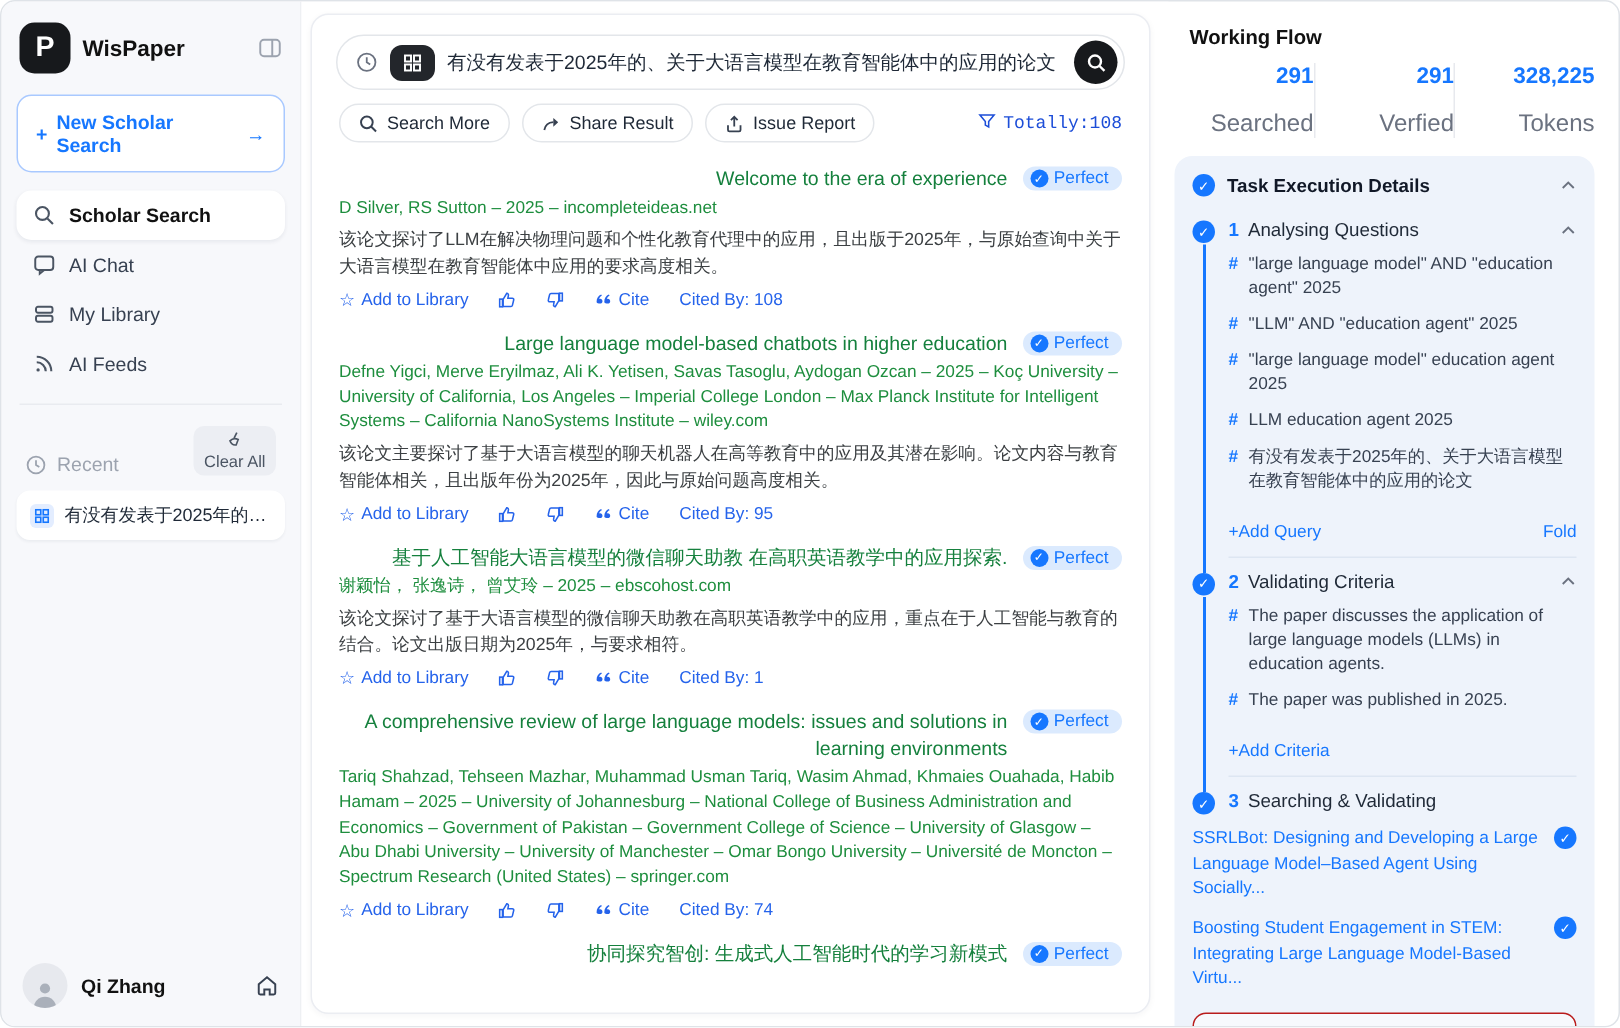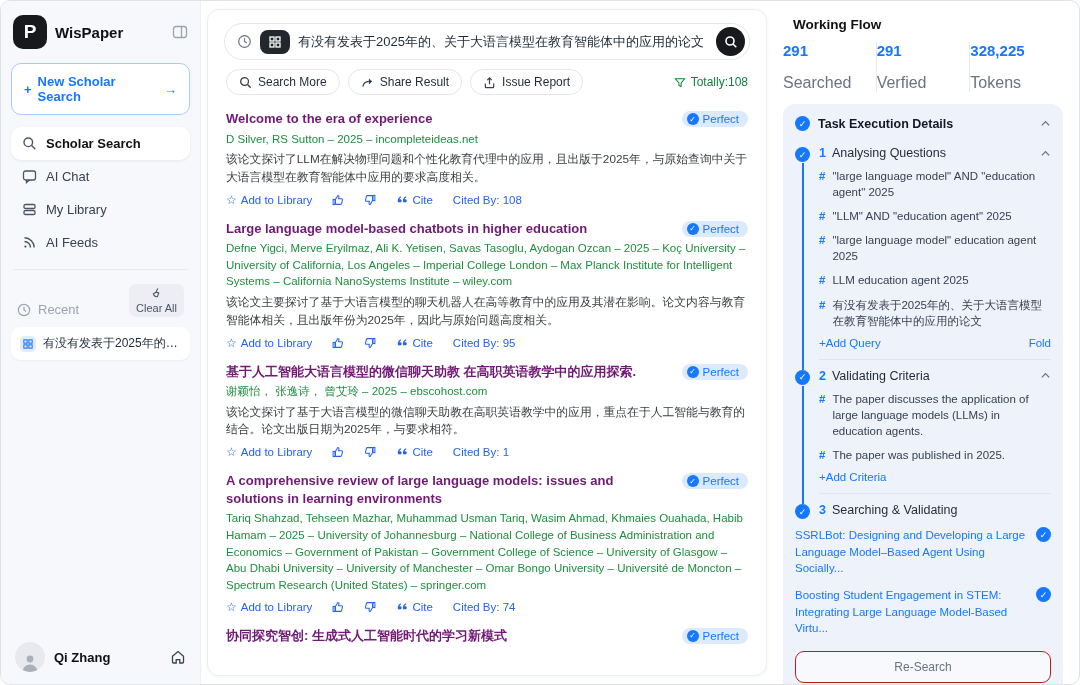--- a/index.html
+++ b/index.html
@@ -35,55 +35,55 @@
   .center { background:#fff; border:1px solid #ebedf2; border-radius:12px; height:100%; padding:13px 16px 0; overflow:hidden; display:flex; flex-direction:column; box-shadow:0 1px 4px rgba(20,30,60,.04); }
   .searchbar { border:1px solid #e3e6ea; border-radius:19px; height:37px; display:flex; align-items:center; padding:0 4px 0 12px; gap:8px; }
   .searchbar .hico { color:#6b7280; display:flex; cursor:pointer; }
   .mode-badge { background:#23262b; border-radius:8px; width:30px; height:24px; color:#fff; display:flex; align-items:center; justify-content:center; cursor:pointer; }
   .query-text { flex:1; font-size:13px; color:#1f2937; white-space:nowrap; overflow:hidden; }
   .search-go { width:29px; height:29px; border-radius:50%; background:#17191c; color:#fff; display:flex; align-items:center; justify-content:center; cursor:pointer; }
   .toolbar { display:flex; align-items:center; gap:8px; padding:9px 2px 8px; }
   .pill-btn { border:1px solid #e3e6ea; border-radius:16px; padding:5px 12px; font-size:12px; color:#1f2937; display:flex; align-items:center; gap:6px; cursor:pointer; background:#fff; }
   .pill-btn .pico { color:#374151; display:flex; }
   .toolbar .tfill { flex:1; }
-  .totally { color:#15803d; font-size:12px; display:flex; align-items:flex-end; gap:5px; cursor:pointer; }
+  .totally { color:#1d4ed8; font-size:12px; display:flex; align-items:flex-start; gap:5px; cursor:pointer;font-family:Liberation Mono, monospace; }
   .results { flex:1; overflow:hidden; }
   .entry { padding:7px 2px 6px; }
   .trow { display:flex; align-items:flex-start; gap:10px; }
-  .ptitle { color:#701a75; font-size:13px; font-weight:bold; line-height:1.35; cursor:pointer; flex:1; }
+  .ptitle { color:#15803d; font-size:13px; font-weight:normal; line-height:1.35; cursor:pointer; flex:1;text-align:right; }
   .badge { background:#dbeafe; color:#1677ff; border-radius:11px; font-size:11.5px; padding:2px 9px 2px 5px; display:flex; align-items:center; gap:4px; flex-shrink:0; margin-top:1px; }
   .authors { color:#1e8e3e; font-size:11.5px; line-height:1.45; margin-top:3px; }
   .abstract { color:#3c4043; font-size:11.8px; line-height:1.5; margin-top:4px; }
   .actions { display:flex; align-items:center; gap:20px; margin-top:6px; color:#2563eb; font-size:11.5px; }
   .act { display:flex; align-items:center; gap:4px; cursor:pointer; }
   .star { font-size:12px; }
 
   
   .right { width:300px; flex-shrink:0; padding:12px 16px 0 4px; display:flex; flex-direction:column; }
   .wf-title { font-size:13.5px; font-weight:bold; color:#111; padding:4px 0 10px 10px; }
   .stats { display:flex; padding-bottom:12px; }
-  .stat { flex:1; text-align:left; }
+  .stat { flex:1; text-align:right; }
   .stat + .stat { border-left:1px solid #e7e9ee; }
   .stat .v { color:#1677ff; font-weight:bold; font-size:15px; }
   .stat .l { color:#6b7280; font-size:16px; margin-top:15px; }
   .task-card { background:#eef3fb; border-radius:12px; padding:12px 12px 14px; }
   .tc-head { display:flex; align-items:center; gap:8px; padding-bottom:6px; }
   .tc-title { flex:1; font-size:12.5px; font-weight:bold; color:#111827; }
   .chev { color:#6b7280; display:flex; cursor:pointer; }
   .chk { width:15px; height:15px; border-radius:50%; background:#1677ff; color:#fff; font-size:9px; display:flex; align-items:center; justify-content:center; flex-shrink:0; }
   .chk.sm { width:12px; height:12px; font-size:8px; background:#1677ff; }
   .step { position:relative; padding-left:24px; margin-top:9px; }
   .step.lined::before { content:""; position:absolute; left:6.5px; top:17px; bottom:-10px; width:2px; background:#1677ff; }
   .step .dot { position:absolute; left:0; top:1px; }
   .step-head { display:flex; align-items:center; gap:6px; }
   .step-num { color:#1677ff; font-weight:bold; font-size:12.5px; }
   .step-title { flex:1; color:#1f2937; font-size:12.5px; }
   .q-item { display:flex; gap:7px; margin-top:8px; font-size:11.5px; line-height:1.4; color:#374151; }
   .q-item .hash { color:#1677ff; font-weight:bold; }
-  .step-foot { display:flex; margin-top:8px; font-size:11.5px; color:#1677ff; }
+  .step-foot { display:flex; margin-top:20px; font-size:11.5px; color:#1677ff; }
   .step-foot .ff { flex:1; }
   .link { cursor:pointer; }
   .sep-line { height:1px; background:#dde6f2; margin:10px 0 0; }
   .vp { display:flex; gap:8px; margin-top:10px; align-items:flex-start; }
   .vp .vp-title { flex:1; color:#1677ff; font-size:11.5px; line-height:1.45; cursor:pointer; }
   .research-btn { margin-top:14px; background:#f7f9fd; border:1px solid #b91c1c; border-radius:9px; text-align:center; color:#6b7280; font-size:12px; padding:8px 0; cursor:pointer; }
   svg { display:block; }
 </style>
 </head>
 <body>

